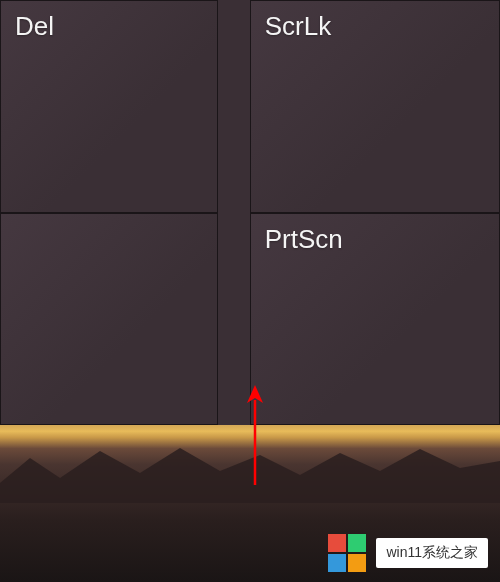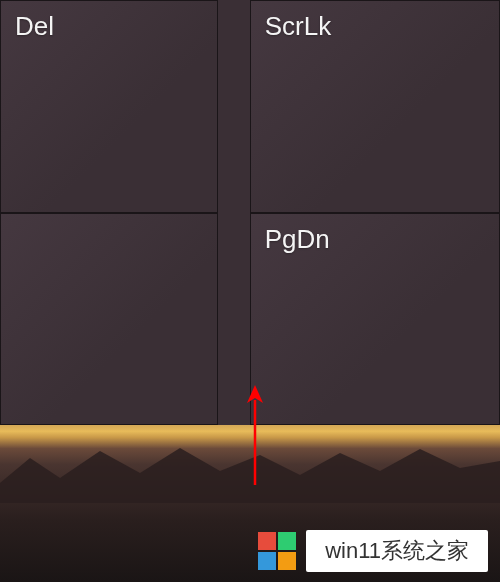--- a/index.html
+++ b/index.html
@@ -99,22 +99,22 @@
       width: 100%;
       height: 100%;
     }
     .sq-red { background: #e74c3c; }
     .sq-green { background: #2ecc71; }
     .sq-blue { background: #3498db; }
     .sq-yellow { background: #f39c12; }
     .logo-text {
       color: #333;
       background: #fff;
-      padding: 6px 19px;
-      font-size: 22px;
+      padding: 6px 10px;
+      font-size: 14px;
       font-weight: 500;
       border-radius: 2px;
     }
     .key.small-icon {
       align-items: center;
       justify-content: center;
     }
     .calendar-icon-svg {
       width: 26px;
       height: 26px;
@@ -132,21 +132,21 @@
     <div class="key" style="flex:1.35">
       <span class="key-label">ScrLk</span>
     </div>
   </div>
 
   <div class="key-row">
     <div class="key" style="flex:1.15">
       <span class="key-label"></span>
     </div>
     <div class="key" style="flex:1.35">
-      <span class="key-label">PgDn</span>
+      <span class="key-label">PrtScn</span>
     </div>
   </div>
 
 
 
 </div>
 
 <div class="annotation-arrow">
   <svg class="arrow-svg" width="20" height="100" viewBox="0 0 20 100">
     <line x1="10" y1="15" x2="10" y2="100" stroke="#ff0000" stroke-width="2.5"></line>

